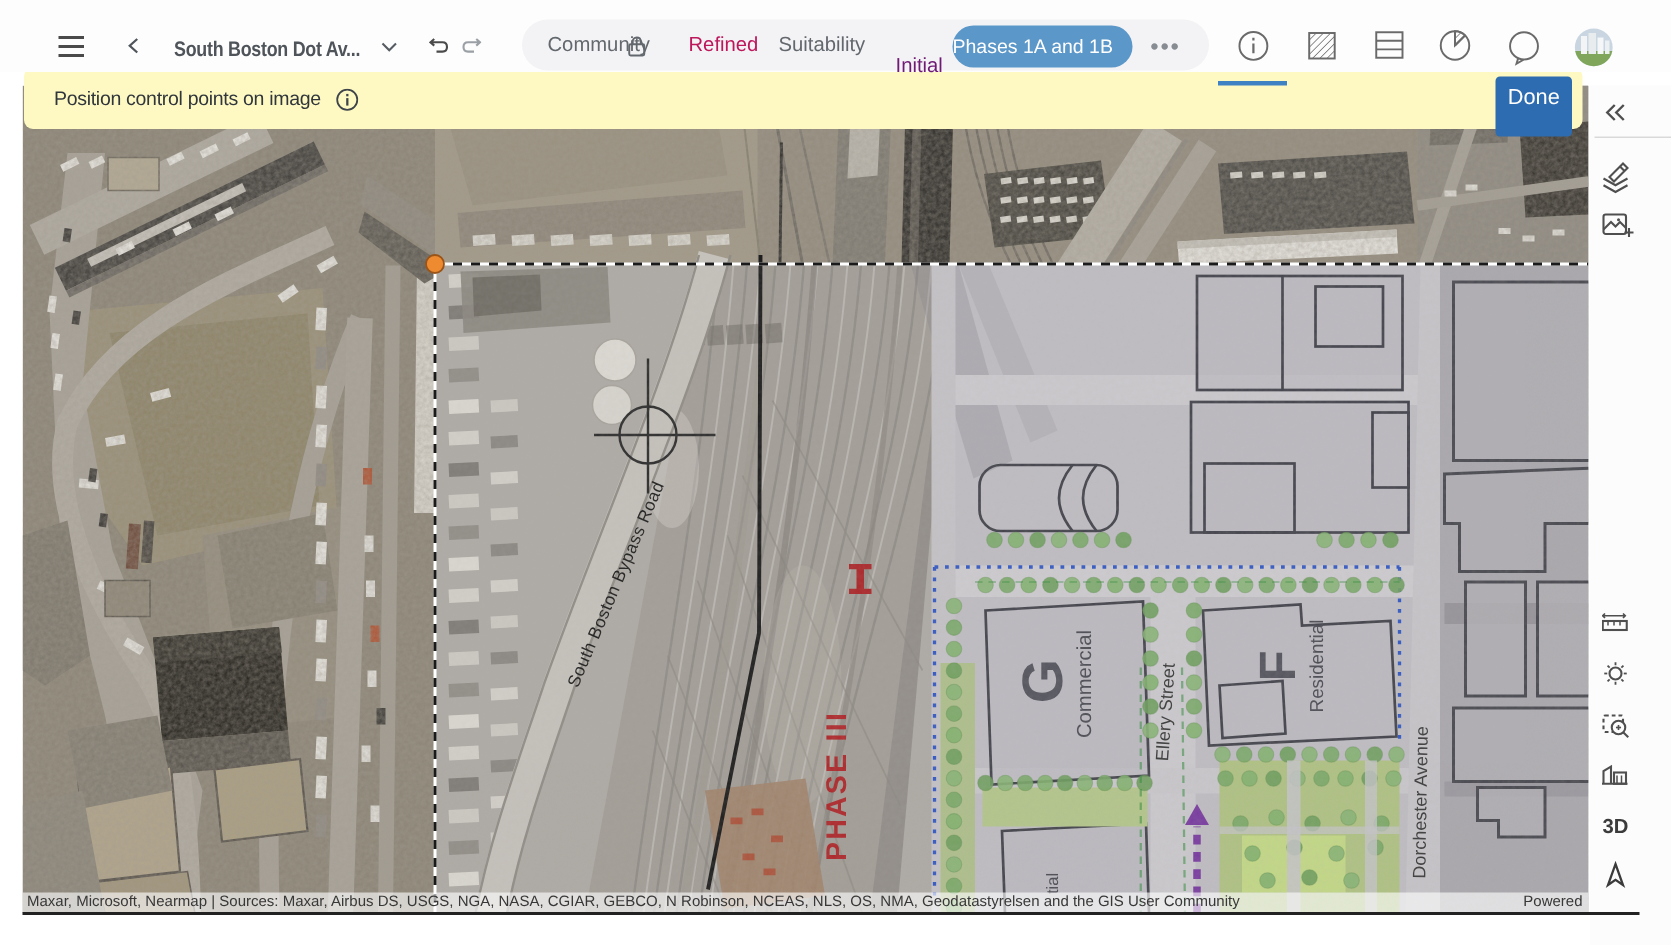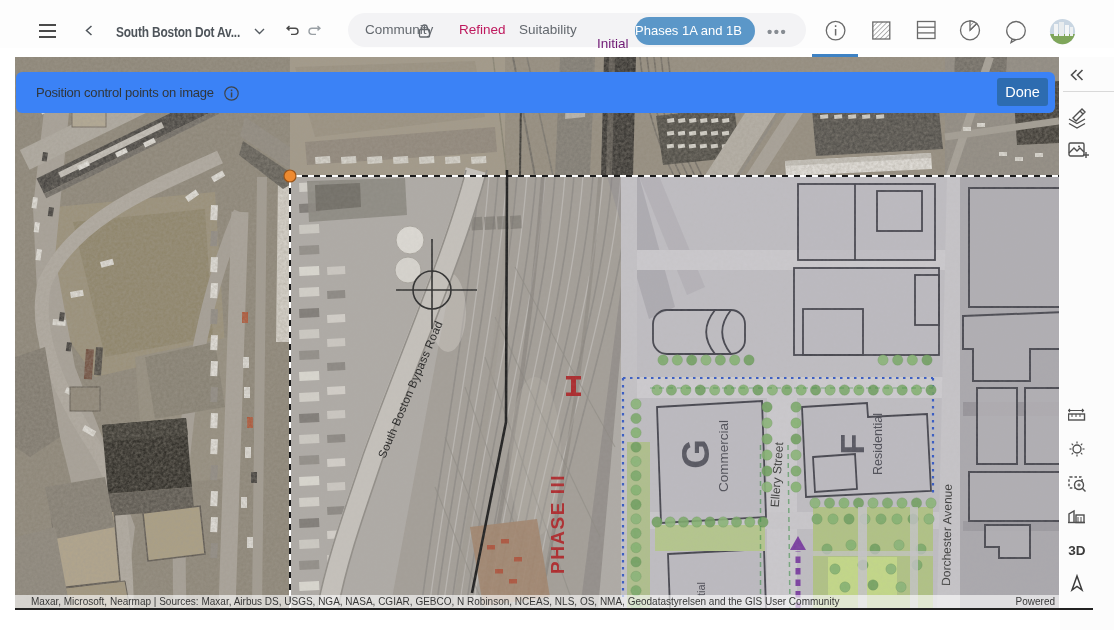--- a/index.html
+++ b/index.html
@@ -421,35 +421,35 @@
           <line x1="275" y1="119" x2="1044" y2="119" stroke="#ffffff"></line>
           <line x1="275" y1="119" x2="1044" y2="119" stroke="#1a1a1a" stroke-dasharray="6 6"></line>
           <line x1="275" y1="119" x2="275" y2="552" stroke="#ffffff"></line>
           <line x1="275" y1="119" x2="275" y2="552" stroke="#1a1a1a" stroke-dasharray="6 6"></line>
         </g>
         <circle cx="275" cy="119" r="6" fill="#ee8a30" stroke="#9a5418" stroke-width="1.2"></circle>
       </svg>
     
     <div class="abs" style="left:0; top:538px; width:1044px; height:14px; background:rgba(255,255,255,0.62);
          font-size:10px; color:#383838; line-height:14px; white-space:nowrap;">
-      <span style="position:absolute; left:16px;">Maxar, Microsoft, Nearmap | Sources: Maxar, Airbus DS, USGS, NGA, NASA, CGIAR, GEBCO, N Robinson, NCEAS, NLS, OS, NMA, Geodatastyrelsen and the GIS User Community</span>
+      <span style="position:absolute; left:3px;">Maxar, Microsoft, Nearmap | Sources: Maxar, Airbus DS, USGS, NGA, NASA, CGIAR, GEBCO, N Robinson, NCEAS, NLS, OS, NMA, Geodatastyrelsen and the GIS User Community</span>
       <span style="position:absolute; right:4px; background:rgba(255,255,255,0.0);margin-left:16px;">Powered</span>
     </div>
   </div>
 
   <div class="abs" style="left:15px; top:608px; width:1078px; height:1.5px; background:#222; z-index:6;"></div>
 
-  <div class="abs" style="left:16px; top:72px; width:1039px; height:41px; background:#3b82f6; border-radius:6px;">
+  <div class="abs" style="left:16px; top:45px; width:1039px; height:41px; background:#fef9c3; border-radius:6px;">
     <span style="position:absolute; left:20px; top:13px; font-size:13px; letter-spacing:-0.2px; color:#30363b;">Position control points on image</span>
     <svg class="abs" style="left:208px; top:13.5px;" width="15" height="15" viewBox="0 0 15 15">
       <circle cx="7.5" cy="7.5" r="6.7" fill="none" stroke="#3e444a" stroke-width="1.2"></circle>
       <rect x="6.8" y="6.4" width="1.5" height="5" fill="#3e444a"></rect>
         <rect x="6.8" y="3.6" width="1.5" height="1.6" fill="#3e444a"></rect>
     </svg>
-    <div class="abs" style="right:7px; top:6px; width:51px; height:28px; background:#2d6cb0; border-radius:3px;
+    <div class="abs" style="right:7px; top:6px; width:51px; height:40px; background:#2d6cb0; border-radius:3px;
          color:#fff; font-size:14.5px; text-align:center; line-height:29px;">Done</div>
   </div>
 
   <div class="abs" style="left:0; top:0; width:1114px; height:48px; background:#fdfdfd;">
 
     <div class="abs" style="left:38.5px; top:24px; width:17.5px; height:2.3px; background:#4a4a4a;"></div>
     <div class="abs" style="left:38.5px; top:29.9px; width:17.5px; height:2.3px; background:#4a4a4a;"></div>
     <div class="abs" style="left:38.5px; top:35.8px; width:17.5px; height:2.3px; background:#4a4a4a;"></div>
 
     <svg class="abs" style="left:84px; top:25px;" width="10" height="11" viewBox="0 0 10 11">

